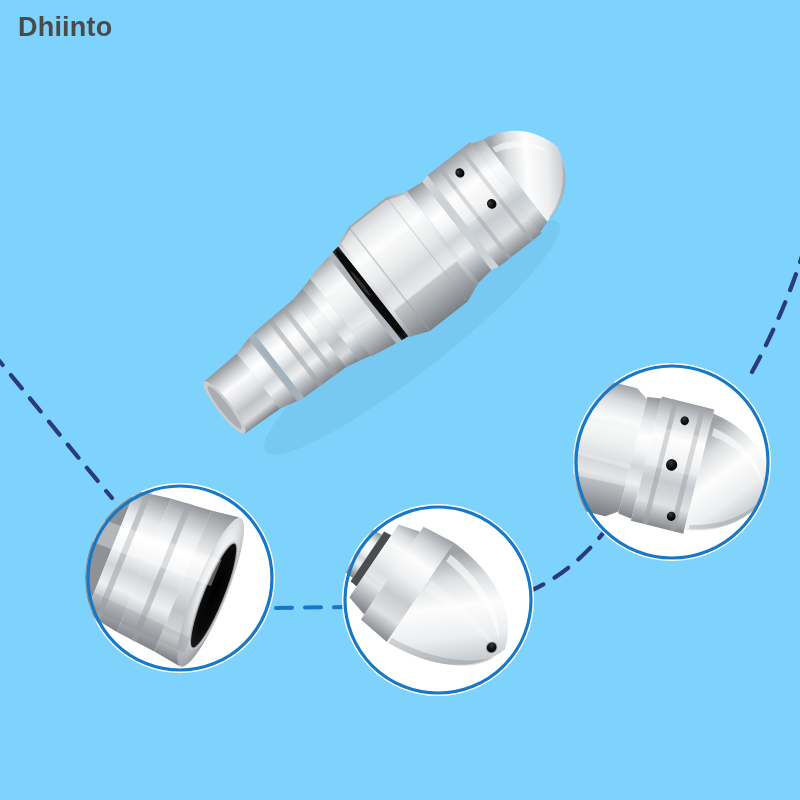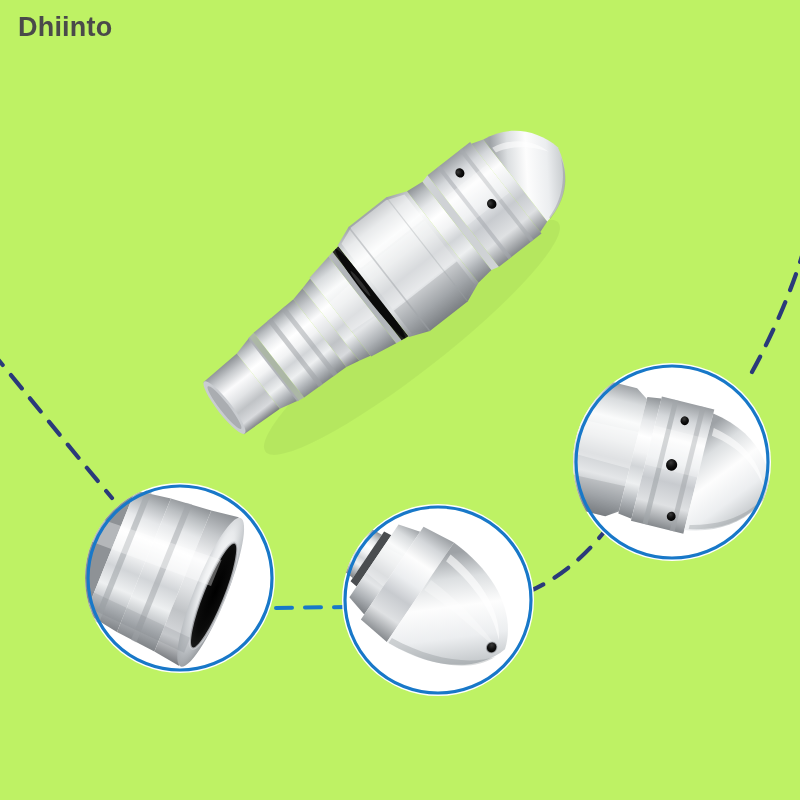--- a/index.html
+++ b/index.html
@@ -33,21 +33,21 @@
     position: absolute;
     left: 0;
     top: 0;
     width: 800px;
     height: 800px;
   }
 </style>
 </head>
 <body>
 
-<div id="stage" style="width: 800px; height: 800px; background: #bef264;">
+<div id="stage" style="width: 800px; height: 800px; background: #7dd3fc;">
 
   <div id="watermark" style="color: rgb(74, 74, 74);">Dhiinto</div>
 
   <svg id="art" viewBox="0 0 800 800">
     <defs>
 
       <linearGradient id="gMetalBody" x1="0" y1="0" x2="0" y2="1">
         <stop offset="0%" stop-color="#8e9296"></stop>
         <stop offset="9%" stop-color="#b9bdc0"></stop>
         <stop offset="20%" stop-color="#e6e8ea"></stop>

